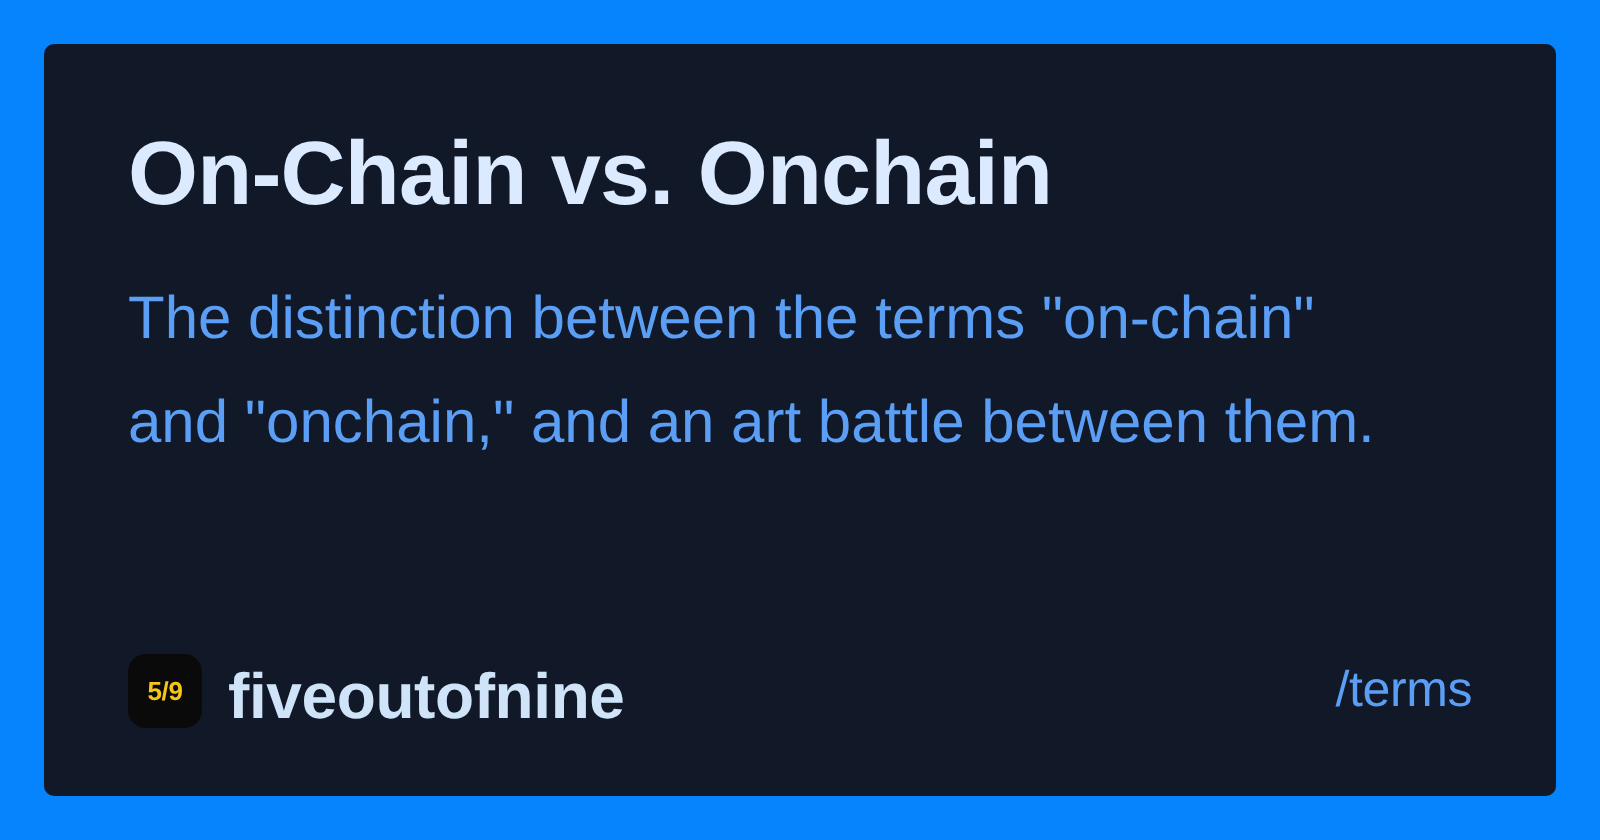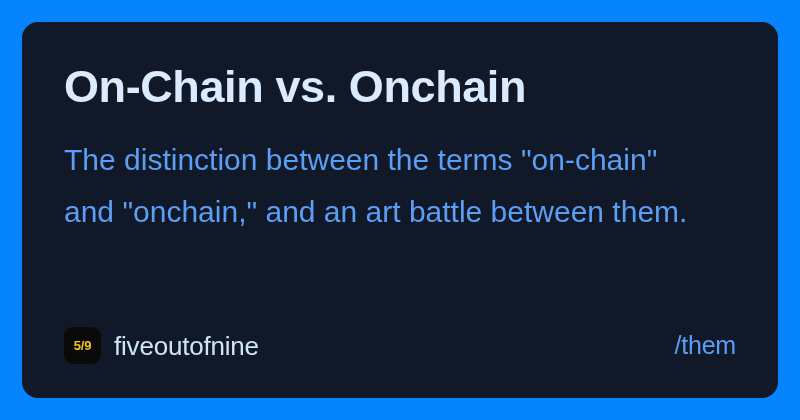--- a/index.html
+++ b/index.html
@@ -20,21 +20,21 @@
     background: #0584fe;
     box-sizing: border-box;
   }
   .card {
     position: absolute;
     left: 22px;
     top: 22px;
     width: 756px;
     height: 376px;
     background: #111827;
-    border-radius: 16px;
+    border-radius: 5px;
     box-sizing: border-box;
     padding: 40px 42px 34px 42px;
     display: flex;
     flex-direction: column;
     overflow: hidden;
   }
   .card-head {
     flex: 0 0 auto;
   }
   .title {
@@ -58,43 +58,43 @@
     flex: 1 1 auto;
   }
   .footer {
     flex: 0 0 auto;
     display: flex;
     align-items: center;
     justify-content: space-between;
   }
   .brand {
     display: flex;
-    align-items: center;
+    align-items: flex-end;
     gap: 13px;
   }
   .brand-badge {
     width: 37px;
     height: 37px;
     border-radius: 9px;
     background: #0a0a0a;
     display: flex;
     align-items: center;
     justify-content: center;
     flex: 0 0 auto;
   }
   .brand-badge-text {
     font-size: 13px;
     font-weight: 700;
     color: #f5c518;
     letter-spacing: -0.2px;
     line-height: 1;
   }
   .brand-name {
-    font-size: 26px;
-    font-weight: 400;
+    font-size: 32px;
+    font-weight: 700;
     color: #cfe4f8;
     letter-spacing: -0.2px;
     line-height: 1;
   }
   .blog-link {
     font-size: 25px;
     font-weight: 400;
     color: #5b9ef5;
     letter-spacing: -0.2px;
     line-height: 1;
@@ -117,19 +117,19 @@
 
     <div class="footer">
 
       <div class="brand">
         <div class="brand-badge">
           <span class="brand-badge-text">5/9</span>
         </div>
         <span class="brand-name">fiveoutofnine</span>
       </div>
 
-      <span class="blog-link">/them</span>
+      <span class="blog-link">/terms</span>
 
     </div>
 
   </div>
 
 </div>
 
 </body></html>

